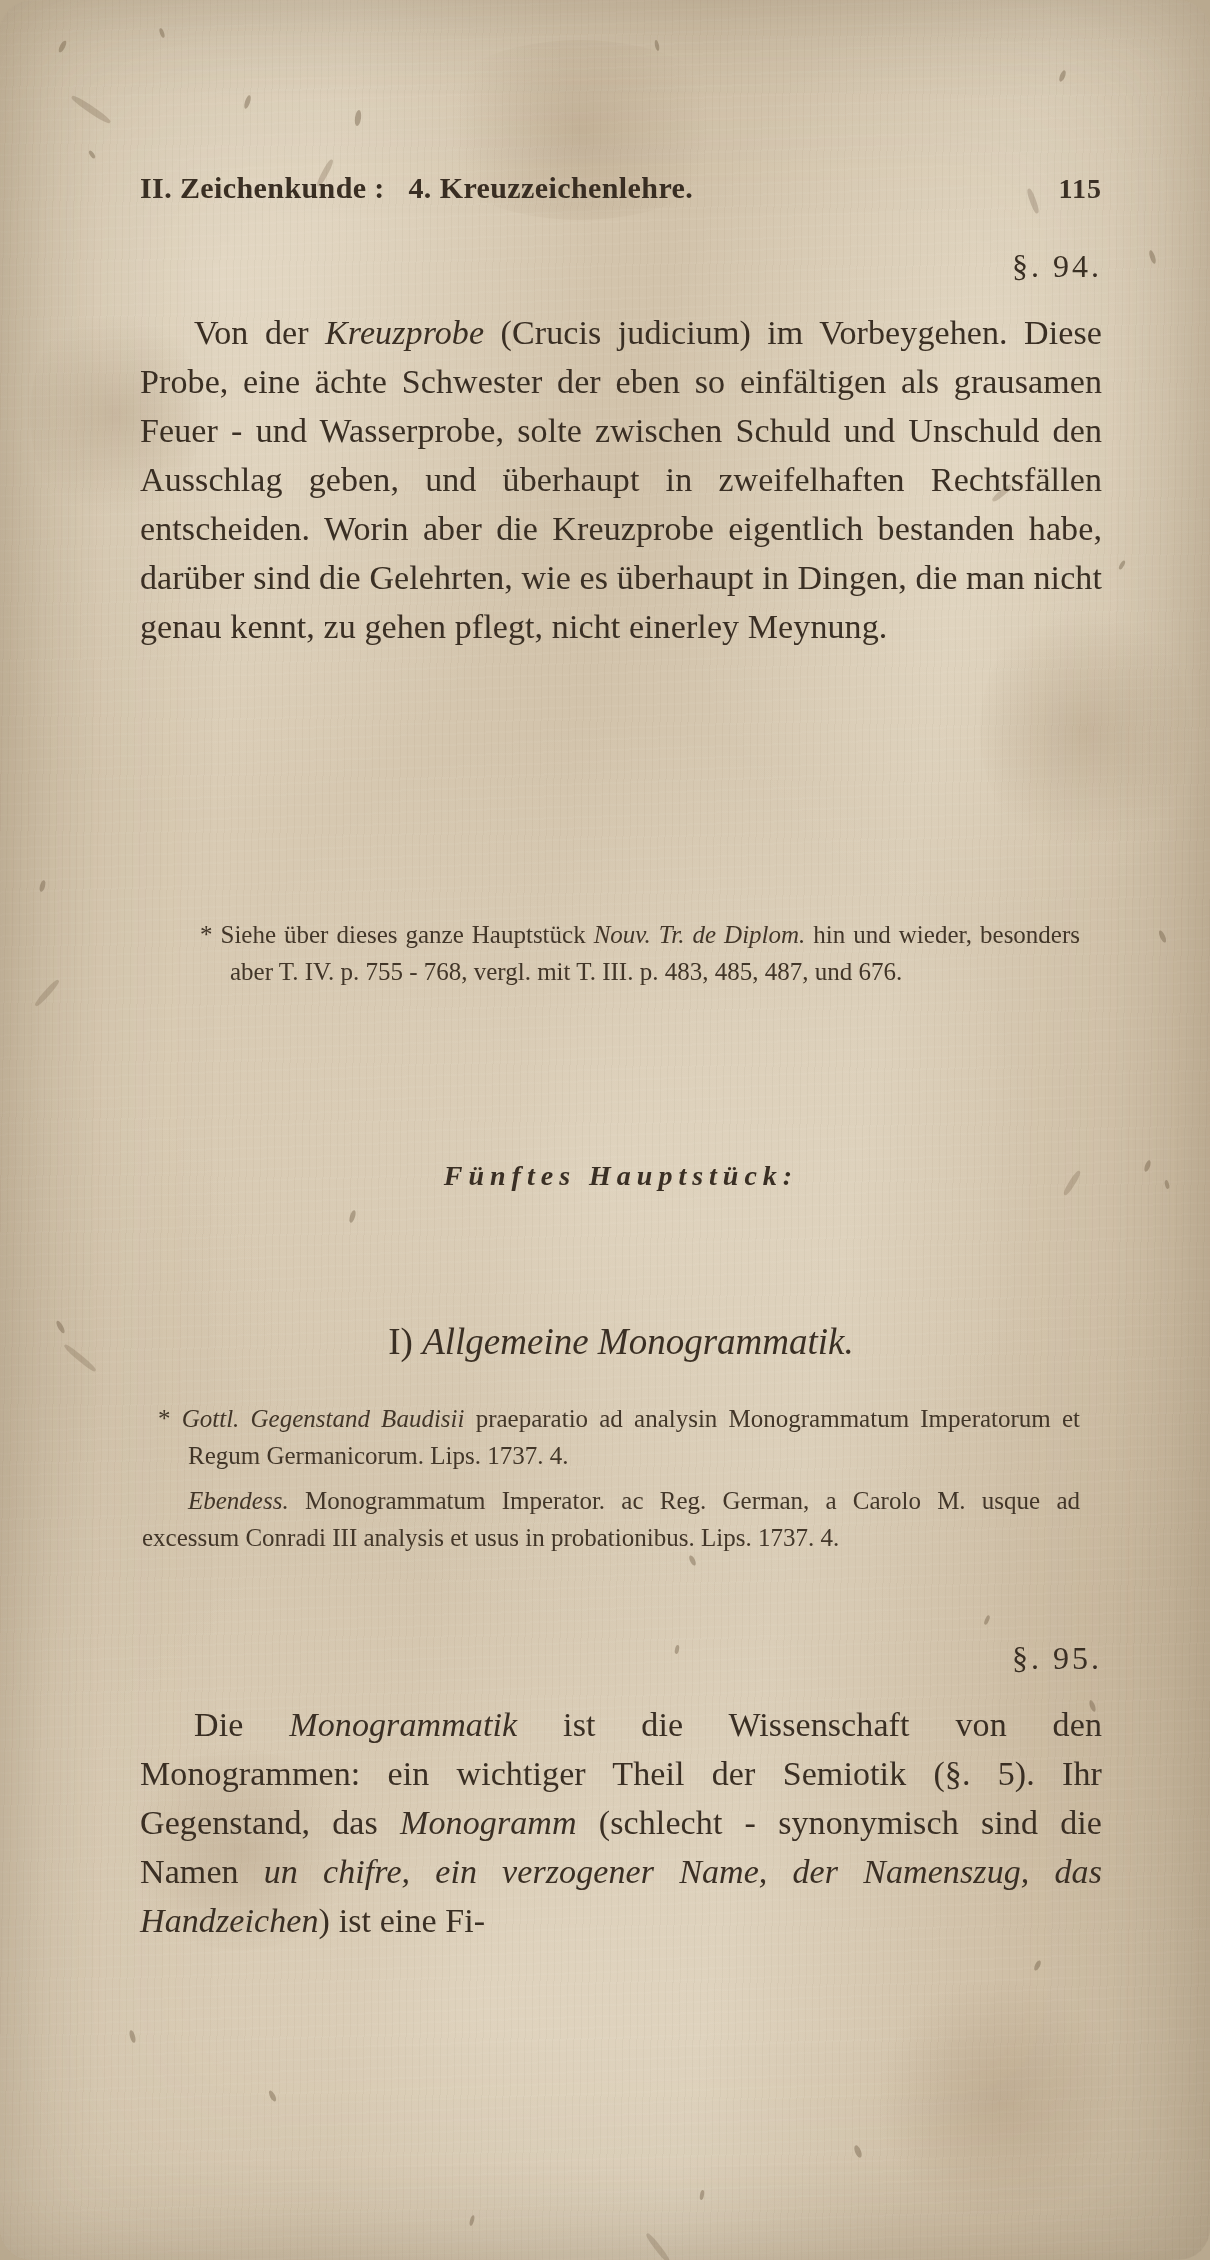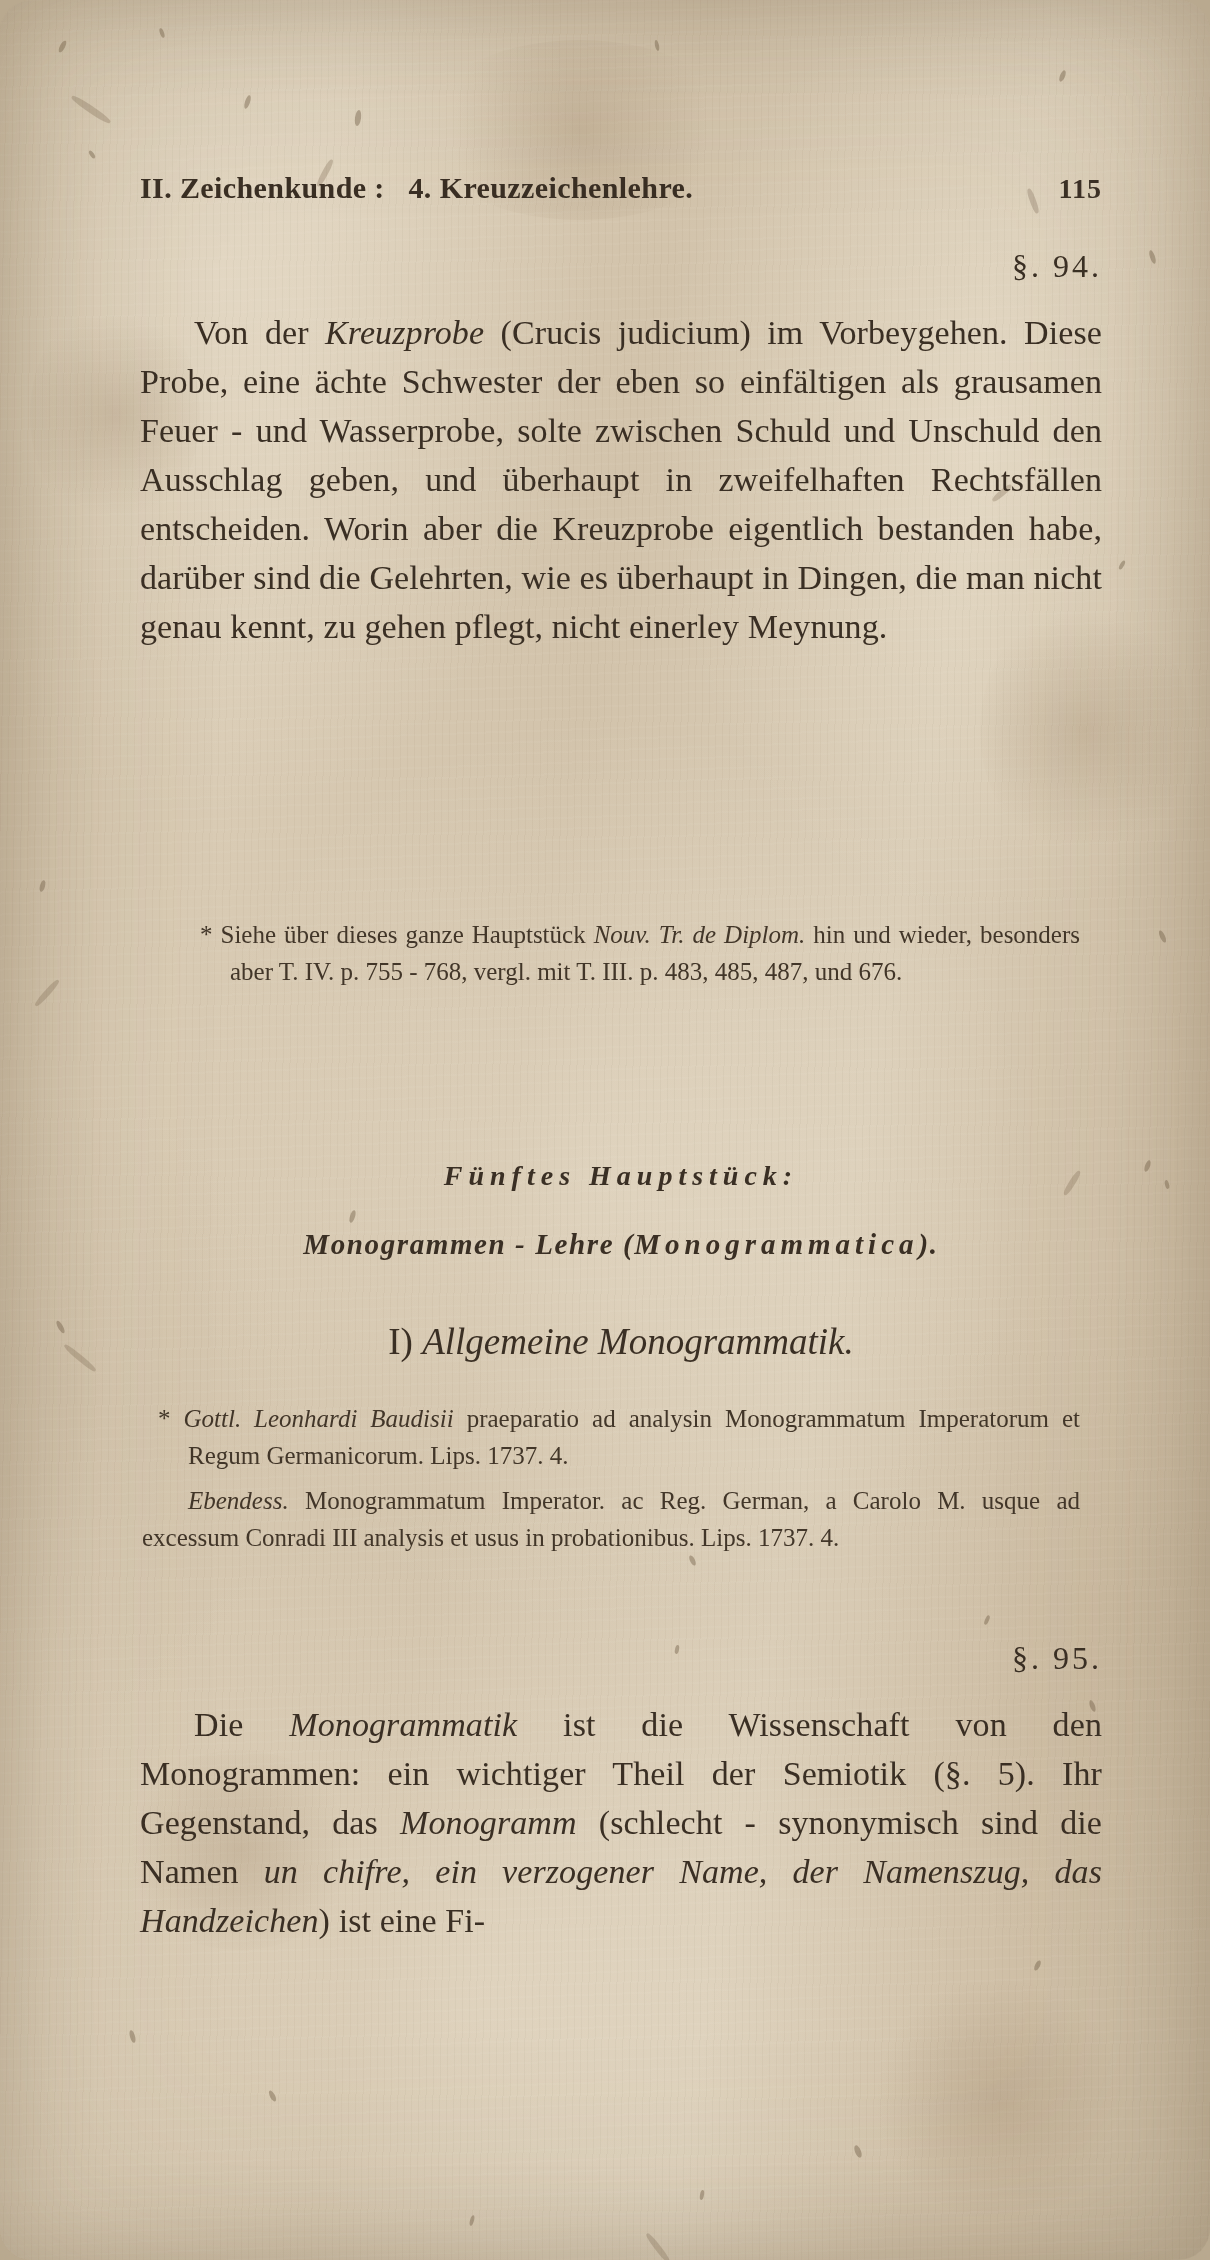--- a/index.html
+++ b/index.html
@@ -247,30 +247,27 @@
       <p class="body indent"><span>Von der </span><span class="ital">Kreuzprobe</span><span> (Crucis judicium) im Vorbeygehen.   Diese Probe, eine ächte Schwester der eben so einfältigen als grausamen Feuer - und Wasserprobe, solte zwischen Schuld und Unschuld den Ausschlag geben, und überhaupt in zweifelhaften Rechtsfällen entscheiden. Worin aber die Kreuzprobe eigentlich bestanden habe, darüber sind die Gelehrten, wie es überhaupt in Dingen, die man nicht genau kennt, zu gehen pflegt, nicht einerley Meynung.</span></p>
     </div>
 
     <div class="abs" style="top:916px; left:88px; width:896px;">
       <p class="note note-hang"><span>*</span>&nbsp;<span>Siehe über dieses ganze Hauptstück </span><span class="ital">Nouv. Tr. de Diplom.</span><span> hin und wieder,  besonders aber T. IV. p. 755 - 768,  vergl. mit T. III. p. 483, 485, 487, und 676.</span></p>
     </div>
 
     <div class="abs" style="top:1160px;">
       <div class="chap-head">Fünftes Hauptstück:</div>
     </div>
-    <div class="abs" style="top:1228px;">
-      <div class="chap-sub"><span>Monogrammen - Lehre  (</span><span class="wide">Monogrammatica</span><span>).</span></div>
-    </div>
 
     <div class="abs" style="top:1320px;">
       <div class="part-head"><span class="rom">I) </span><span>Allgemeine Monogrammatik.</span></div>
     </div>
 
     <div class="abs" style="top:1400px; left:46px; width:938px;">
-      <p class="note note-hang"><span>*</span>&nbsp;<span class="ital">Gottl. Leonhardi Baudisii</span><span> praeparatio ad analysin Monogrammatum Imperatorum et Regum Germanicorum. Lips. 1737. 4.</span></p>
+      <p class="note note-hang"><span>*</span>&nbsp;<span class="ital">Gottl. Gegenstand Baudisii</span><span> praeparatio ad analysin Monogrammatum Imperatorum et Regum Germanicorum. Lips. 1737. 4.</span></p>
     </div>
 
     <div class="abs" style="top:1482px; left:46px; width:938px;">
       <p class="note" style="text-indent:46px;"><span class="ital">Ebendess.</span><span> Monogrammatum Imperator. ac Reg. German, a Carolo M. usque ad excessum Conradi III analysis et usus in probationibus. Lips. 1737. 4.</span></p>
     </div>
 
     <div class="abs" style="top:1640px;">
       <div class="sectnum">§.  95.</div>
     </div>
 

